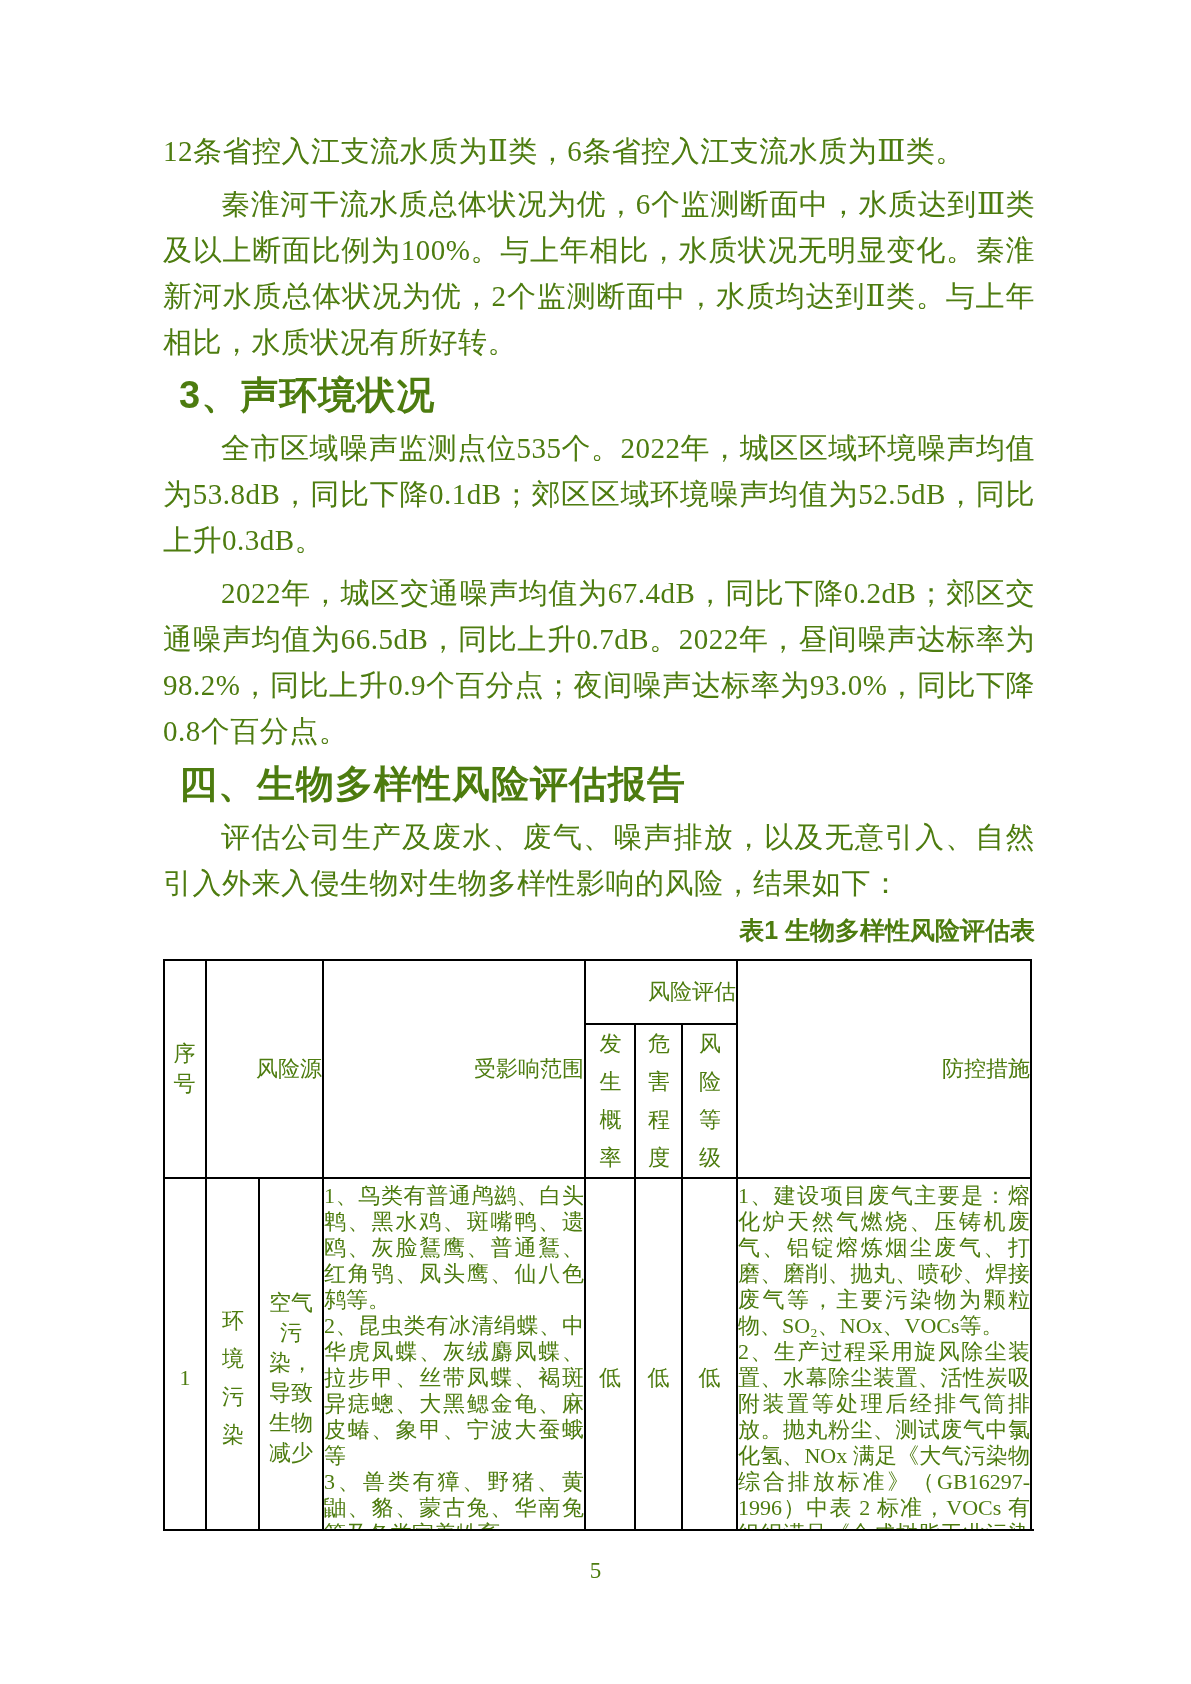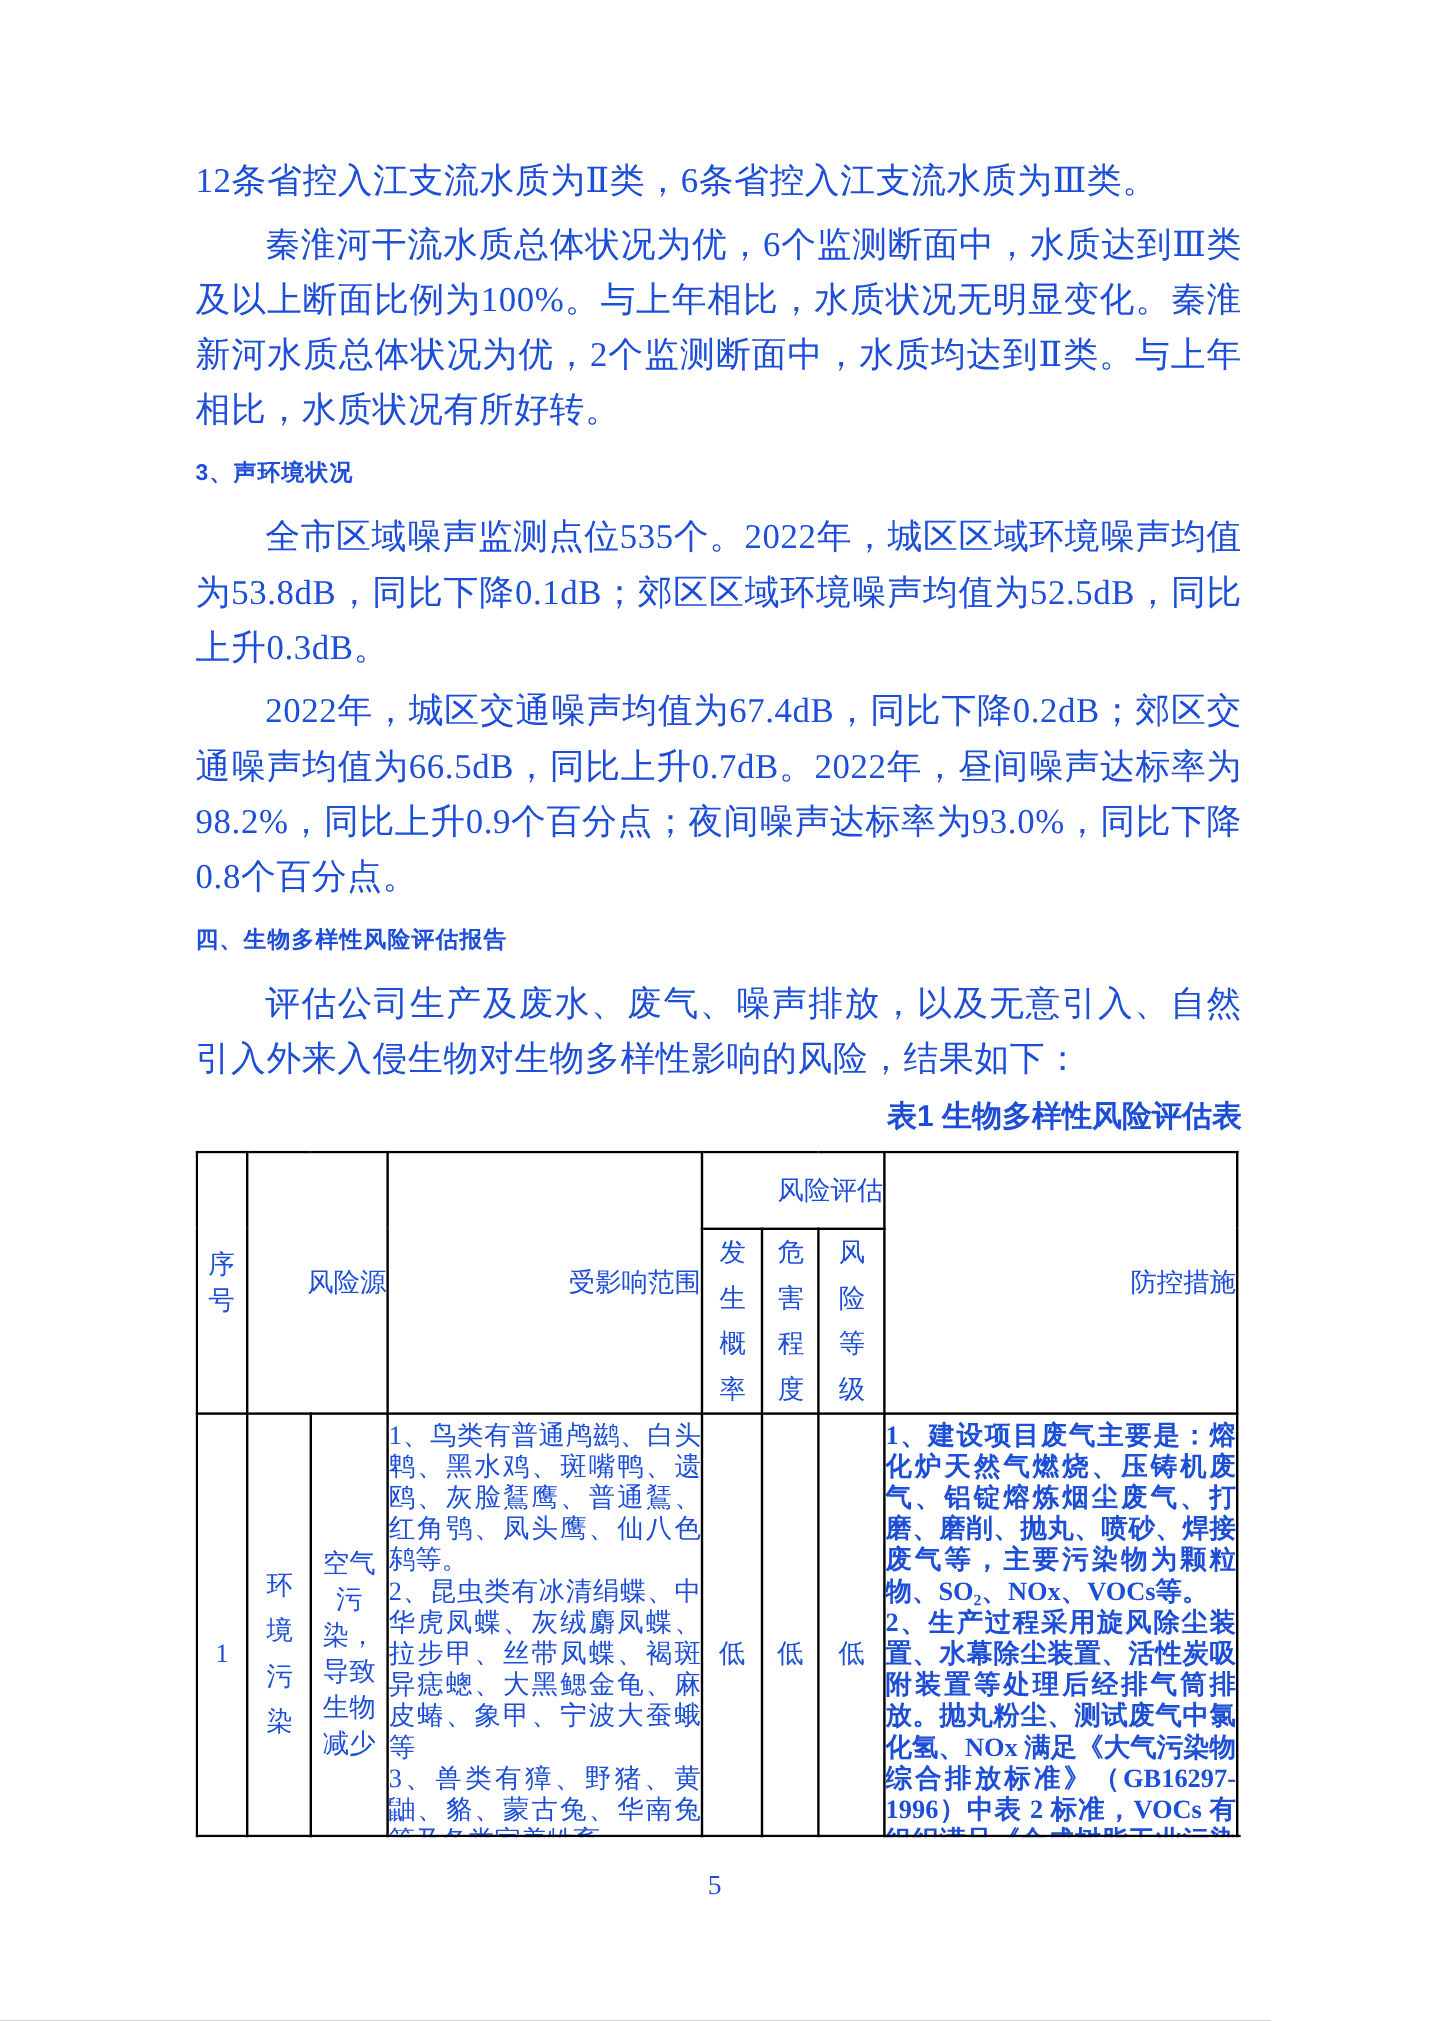--- a/index.html
+++ b/index.html
@@ -6,43 +6,43 @@
     margin: 0;
     padding: 0;
     background: #888;
   }
   .page {
     position: relative;
     width: 1191px;
     height: 1684px;
     margin: 0 auto;
     background: #ffffff;
-    color: #1d4ed8;
+    color: #4d7c0f;
     font-family: "Liberation Serif", "DejaVu Serif", serif;
     overflow: hidden;
   }
   .main-text {
     position: absolute;
     left: 163px;
     top: 128px;
     width: 872px;
   }
   .para {
     margin: 0 0 7px 0;
     font-size: 29px;
     line-height: 46px;
     text-align: justify;
     letter-spacing: 0.5px;
   }
   .para.indent {
     text-indent: 2em;
   }
   .sec-heading {
-    margin: 2px 0 7px 0;
-    font-size: 19px;
+    margin: 2px 0 7px 16px;
+    font-size: 38px;
     line-height: 46px;
     font-weight: bold;
     font-family: "Liberation Sans", "DejaVu Sans", sans-serif;
     letter-spacing: 1px;
   }
   .tbl-title {
     margin: 6px 0 12px 0;
     font-size: 25px;
     line-height: 34px;
     font-weight: bold;
@@ -107,21 +107,20 @@
   td.c-center { text-align: center; }
   td.cell-text {
     vertical-align: top;
     text-align: justify;
     padding: 5px 8px 0 9px;
   }
   td.cell-meas-text {
     vertical-align: top;
     text-align: justify;
     padding: 5px 10px 0 11px;
-    font-weight: bold;
   }
   .titem { margin: 0; }
   .page-num {
     position: absolute;
     top: 1558px;
     left: 0;
     width: 100%;
     text-align: center;
     font-size: 23px;
   }

